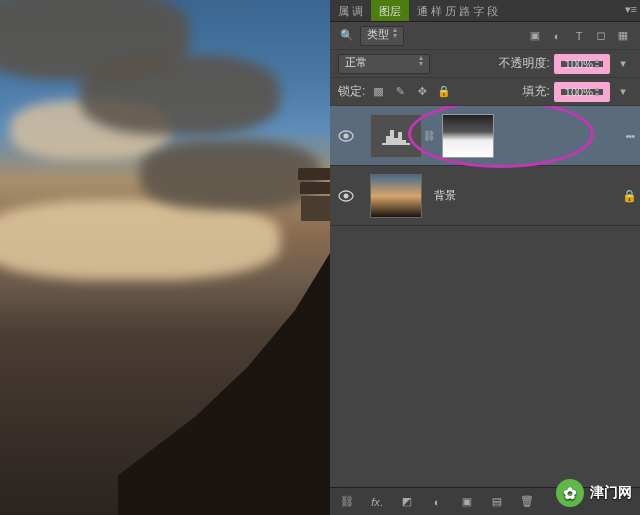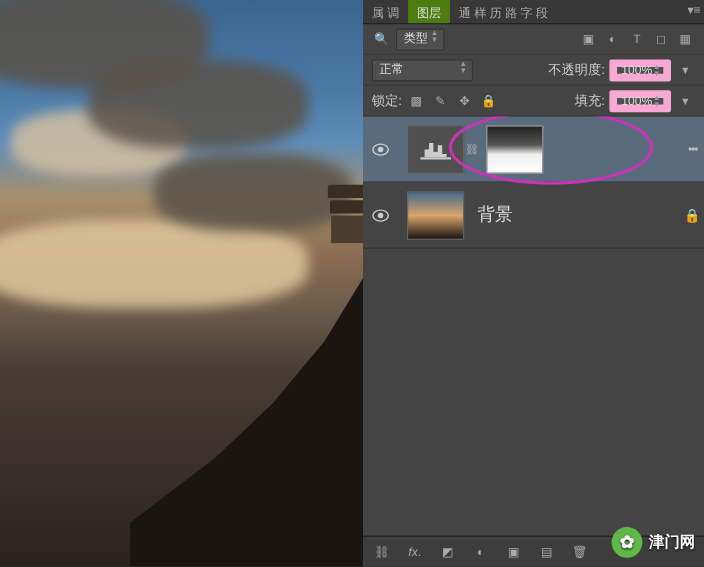--- a/index.html
+++ b/index.html
@@ -22,21 +22,21 @@
 .spacer{flex:1}
 .value-box{display:flex;align-items:center;background:#4f4f4f;border:7px solid #f9a8d4;height:20px;padding:0 4px;font-size:11px;color:#ddd;border-radius:2px}
 .layers-list{flex:1;overflow:auto;background:#444}
 .layer{display:flex;align-items:center;height:60px;border-bottom:1px solid #333;position:relative}
 .layer.sel{background:#5a6b7d}
 .eye{width:32px;display:flex;align-items:center;justify-content:center;color:#bbb}
 .thumb{width:52px;height:44px;background:#222;border:1px solid #666;margin:0 8px}
 .adj-thumb{width:52px;height:44px;display:flex;align-items:center;justify-content:center;background:#4f4f4f;border:1px solid #666;margin-left:8px}
 .link{width:14px;text-align:center;color:#bbb;font-size:10px}
 .mask-thumb{width:52px;height:44px;border:1px solid #999;margin:0 6px;background:linear-gradient(180deg,#222 0%,#555 40%,#eee 60%,#fff 100%)}
-.layer-name{flex:1;color:#ddd;font-size:16px;padding-left:4px}
+.layer-name{flex:1;color:#ddd;font-size:11px;padding-left:4px}
 .lock{width:20px;color:#aaa;text-align:center}
 .menu-dots{color:#bbb;margin-right:6px;font-size:11px;letter-spacing:-1px}
 .highlight{position:absolute;border:3px solid #c535b4;border-radius:50%;pointer-events:none}
 .bottom-bar{height:28px;background:#3d3d3d;border-top:1px solid #222;display:flex;align-items:center;padding:0 8px;gap:12px;color:#999;font-size:11px}
 .bottom-bar .spacer{flex:1}
 .watermark{position:absolute;right:8px;bottom:8px;display:flex;align-items:center;gap:6px;color:#fff;font-size:14px;font-weight:bold;text-shadow:0 1px 2px #000}
 .wm-logo{width:28px;height:28px;border-radius:50%;background:#5fb848;color:#fff;display:flex;align-items:center;justify-content:center;font-size:16px}
 .sky-thumb{background:linear-gradient(180deg,#466a8a 0%,#d8a56b 50%,#1a1510 100%)}
 </style>
 </head>

